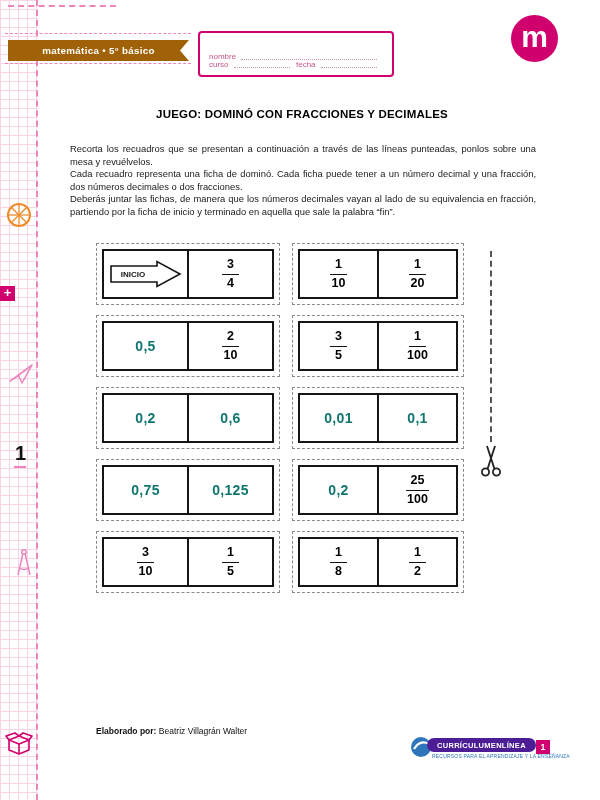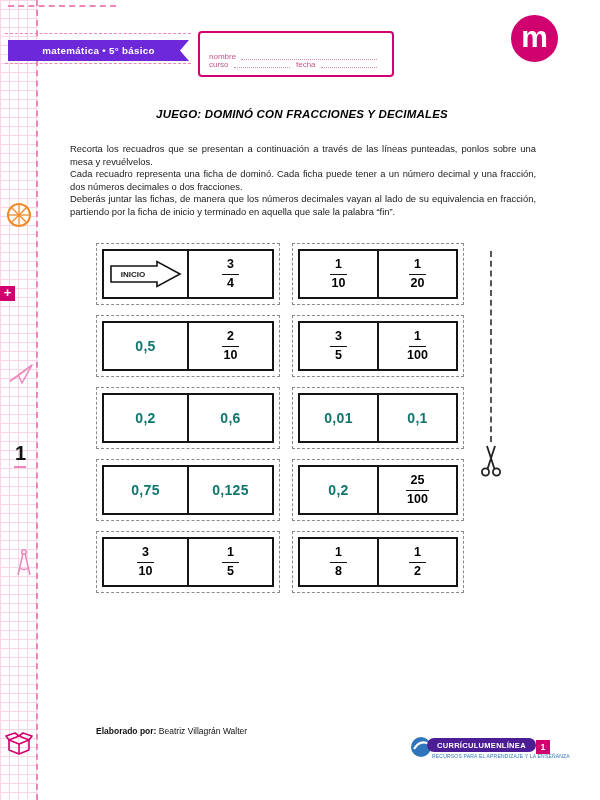--- a/index.html
+++ b/index.html
@@ -27,21 +27,21 @@
   .num-one-mark { left:14px; top:466px; width:12px; height:2px; background:#ec86ba; }
 
   
   .top-dash { position:absolute; left:8px; top:5px; width:108px; border-top:2px dashed #ec86ba; }
   .ribbon-dash-top { position:absolute; left:5px; top:33px; width:186px; border-top:1.5px dashed #ec86ba; }
   .ribbon-dash-bottom { position:absolute; left:5px; top:63px; width:186px; border-top:1.5px dashed #ec86ba; }
 
   
   .ribbon {
     position:absolute; left:8px; top:40px; width:181px; height:21px;
-    background:#6d28d9; color:#fff; font-size:9.8px; font-weight:bold;
+    background:#a16207; color:#fff; font-size:9.8px; font-weight:bold;
     display:flex; align-items:center; justify-content:center; letter-spacing:.3px;
     clip-path:polygon(0 0, 100% 0, calc(100% - 9px) 50%, 100% 100%, 0 100%);
   }
 
   
   .form-box {
     position:absolute; left:198px; top:31px; width:196px; height:46px;
     border:2px solid #d0006e; border-radius:4px;
     padding:6px 9px 6px 9px; display:flex; flex-direction:column; justify-content:flex-end;
   }
@@ -53,21 +53,21 @@
   .m-logo {
     position:absolute; left:511px; top:15px; width:47px; height:47px;
     background:#d0006e; border-radius:50%;
     color:#fff; font-weight:bold; font-size:30px;
     display:flex; align-items:center; justify-content:center; padding-bottom:3px;
   }
 
   
   .title {
     position:absolute; left:70px; top:108px; width:464px;
-    text-align:center; font-weight:bold; font-size:11.5px; letter-spacing:.2px; color:#000;font-style:italic;
+    text-align:center; font-weight:bold; font-size:11.5px; letter-spacing:.2px; color:#000;
   }
   .instructions {
     position:absolute; left:70px; top:143px; width:466px;
     font-size:9.4px; line-height:1.33; text-align:justify; color:#1a1a1a;
   }
 
   
   .domino-area { position:absolute; left:96px; top:243px; display:flex; }
   .col { display:flex; flex-direction:column; row-gap:10px; }
   .col-left { width:184px; }

